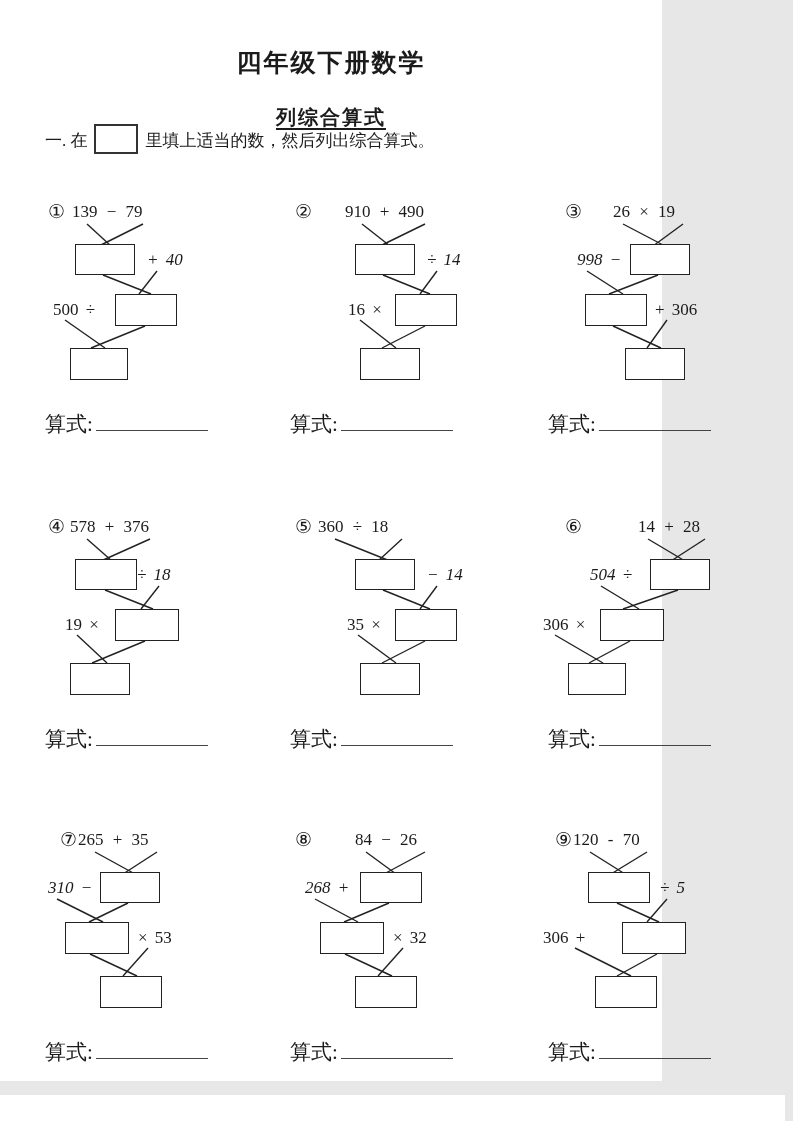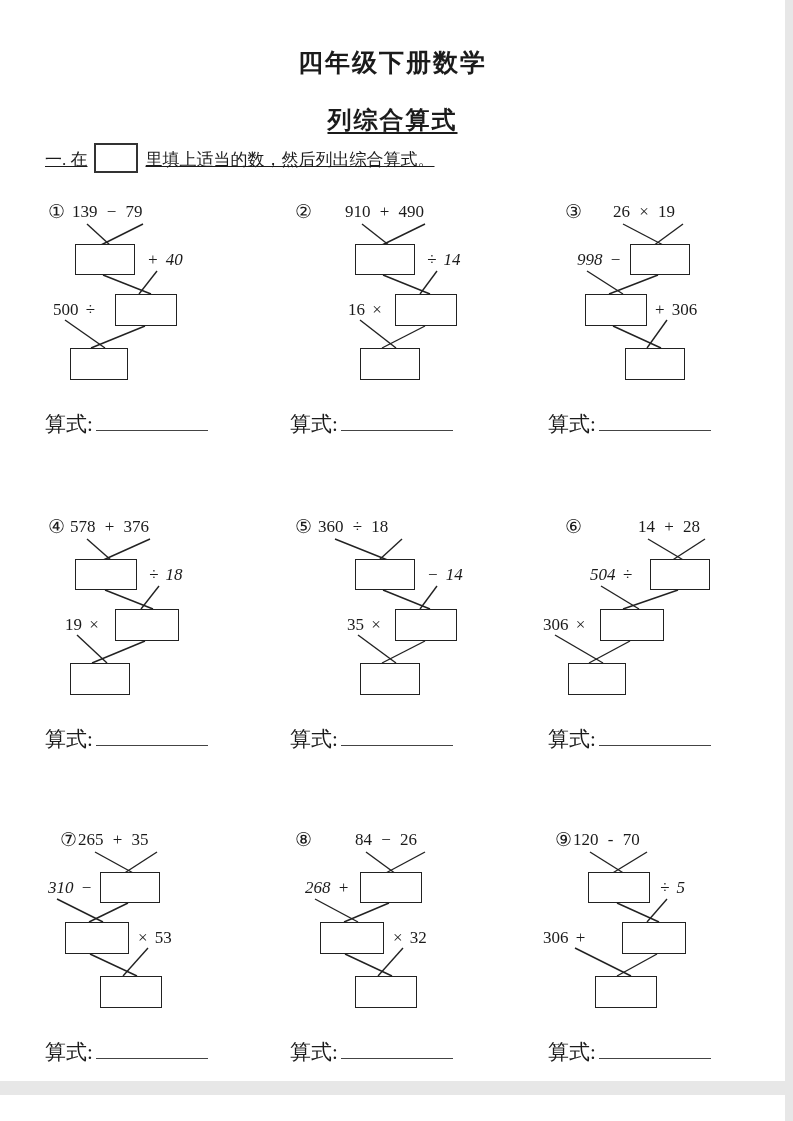--- a/index.html
+++ b/index.html
@@ -2,29 +2,29 @@
 <html><head>
 <meta charset="utf-8">
 <style>
   html,body{margin:0;padding:0;}
   body{
     width:793px;height:1121px;position:relative;overflow:hidden;
     background:#e7e7e7;
     font-family:"Liberation Serif","DejaVu Serif",serif;
     color:#1b1b1b;
   }
-  .page1{position:absolute;left:0;top:0;width:785px;height:1081px;background:#ffffff;}
+  .page1{position:absolute;left:0;top:0;width:622px;height:1081px;background:#ffffff;padding-left:40px;}
   .page2{position:absolute;left:0;top:1095px;width:785px;height:26px;background:#ffffff;}
 
   .title{position:absolute;top:46px;left:0;width:100%;text-align:center;
     font-size:25px;font-weight:700;letter-spacing:2px;}
   .subtitle{position:absolute;top:104px;left:0;width:100%;text-align:center;
-    font-size:24px;font-weight:700;letter-spacing:2px;
+    font-size:20px;font-weight:700;letter-spacing:2px;
     text-decoration:underline;text-underline-offset:4px;}
-  .instruction{position:absolute;top:143px;left:45px;font-size:17px;text-decoration:underline;}
+  .instruction{position:absolute;top:124px;left:45px;font-size:17px;}
   .inline-box{display:inline-block;width:40px;height:26px;border:2px solid #333;
     vertical-align:-8px;margin:0 8px 0 6px;background:#fff;}
 
   .problem{position:absolute;width:250px;height:240px;}
   .problem .lines{position:absolute;left:0;top:0;width:250px;height:240px;}
   .lines line{stroke:#222;stroke-width:1.4;}
   .circ{position:absolute;top:2px;font-size:19px;}
   .topx{position:absolute;top:4px;font-size:17px;word-spacing:5px;white-space:pre;text-align:right;}
   .box{position:absolute;border:1.6px solid #222;background:#fff;box-sizing:border-box;}
   .box1{top:46px;height:31px;}
@@ -51,21 +51,21 @@
 
   .p3{left:535px;top:198px;}
   .p3 .circ{left:30px}.p3 .topx{left:78px}
   .p3 .box1{left:95px;width:60px}.p3 .lbl1{left:42px}
   .p3 .box2{left:50px;width:62px}.p3 .lbl2{left:120px}
   .p3 .box3{left:90px;width:60px}
   .p3 .suanshi{left:13px}
 
   .p4{left:45px;top:513px;}
   .p4 .circ{left:3px}.p4 .topx{left:25px}
-  .p4 .box1{left:30px;width:62px}.p4 .lbl1{left:104px}
+  .p4 .box1{left:30px;width:62px}.p4 .lbl1{left:92px}
   .p4 .box2{left:70px;width:64px}.p4 .lbl2{left:20px}
   .p4 .box3{left:25px;width:60px}
 
   .p5{left:290px;top:513px;}
   .p5 .circ{left:5px}.p5 .topx{left:28px}
   .p5 .box1{left:65px;width:60px}.p5 .lbl1{left:137px}
   .p5 .box2{left:105px;width:62px}.p5 .lbl2{left:57px}
   .p5 .box3{left:70px;width:60px}
 
   .p6{left:535px;top:513px;}

